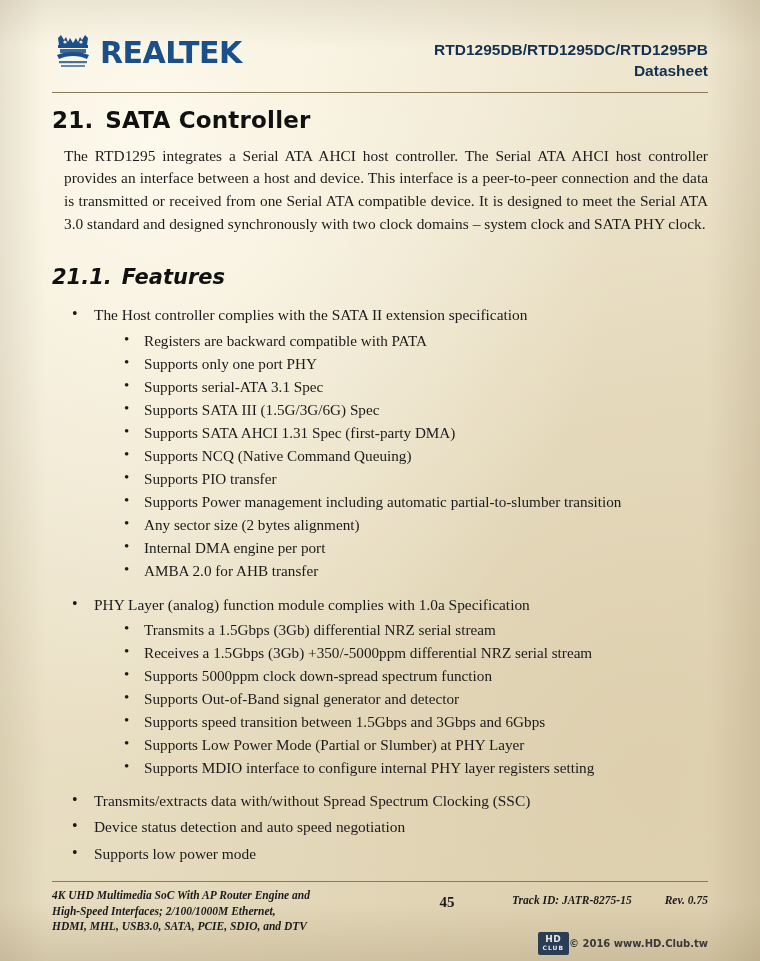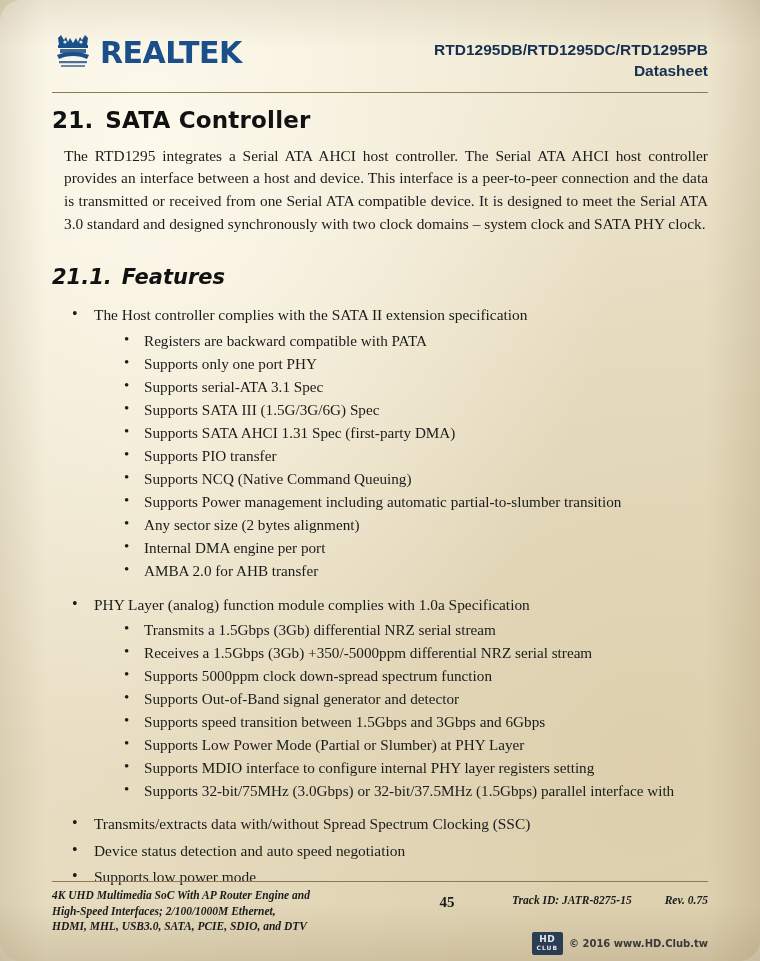--- a/index.html
+++ b/index.html
@@ -15,21 +15,20 @@
     overflow: hidden;
     position: relative;
   }
   .page {
     position: absolute;
     inset: 0;
     background:
       radial-gradient(ellipse at 20% 15%, rgba(255,252,240,0.85) 0%, rgba(255,252,240,0) 55%),
       radial-gradient(ellipse at 85% 80%, rgba(214,198,160,0.55) 0%, rgba(214,198,160,0) 60%),
       linear-gradient(160deg, #f3ecd8 0%, #eae0c6 45%, #e3d8ba 100%);
-    border-radius: 21px;
   }
   .page::after {
     content: "";
     position: absolute;
     inset: 0;
     pointer-events: none;
     background:
       linear-gradient(to right, rgba(120,100,60,0.13) 0%, rgba(120,100,60,0) 6%),
       linear-gradient(to left, rgba(120,100,60,0.16) 0%, rgba(120,100,60,0) 7%),
       linear-gradient(to bottom, rgba(120,100,60,0.12) 0%, rgba(120,100,60,0) 5%),
@@ -187,21 +186,20 @@
     text-align: right;
     white-space: nowrap;
   }
   .footer-right .rev { margin-left: 33px; }
   .watermark {
     position: absolute;
     right: 0;
     bottom: -20px;
     display: flex;
     align-items: center;
-    gap: 6px;
   }
   .wm-badge {
     background: #2b3c55;
     color: #e8e8e8;
     font-family: "DejaVu Sans", sans-serif;
     font-size: 9px;
     font-weight: bold;
     line-height: 1;
     padding: 3px 5px 4px 5px;
     border-radius: 2px;
@@ -260,40 +258,39 @@
     <ul class="lvl1">
 
       <li class="bullet1 group">
         <span>The Host controller complies with the SATA II extension specification</span>
         <ul class="lvl2">
           <li>Registers are backward compatible with PATA</li>
           <li>Supports only one port PHY</li>
           <li>Supports serial-ATA 3.1 Spec</li>
           <li>Supports SATA III    (1.5G/3G/6G) Spec</li>
           <li>Supports SATA AHCI 1.31 Spec (first-party DMA)</li>
+          <li>Supports NCQ (Native Command Queuing)</li>
           <li>Supports PIO transfer</li>
-          <li>Supports NCQ (Native Command Queuing)</li>
           <li>Supports Power management including automatic partial-to-slumber transition</li>
           <li>Any sector size (2 bytes alignment)</li>
           <li>Internal DMA engine per port</li>
           <li>AMBA 2.0 for AHB transfer</li>
         </ul>
       </li>
 
       <li class="bullet1 group">
         <span>PHY Layer (analog) function module complies with 1.0a Specification</span>
         <ul class="lvl2">
           <li>Transmits a 1.5Gbps (3Gb) differential NRZ serial stream</li>
           <li>Receives a 1.5Gbps (3Gb) +350/-5000ppm differential NRZ serial stream</li>
           <li>Supports 5000ppm clock down-spread spectrum function</li>
           <li>Supports Out-of-Band signal generator and detector</li>
           <li>Supports speed transition between 1.5Gbps and 3Gbps and 6Gbps</li>
           <li>Supports Low Power Mode (Partial or Slumber) at PHY Layer</li>
           <li>Supports MDIO interface to configure internal PHY layer registers setting</li>
-          <li>Supports 32-bit/75MHz (3.0Gbps) or 32-bit/37.5MHz (1.5Gbps) parallel interface with</li>
         </ul>
       </li>
     </ul>
 
     <ul class="lvl1 spaced">
       <li class="bullet1">Transmits/extracts data with/without Spread Spectrum Clocking (SSC)</li>
       <li class="bullet1">Device status detection and auto speed negotiation</li>
       <li class="bullet1">Supports low power mode</li>
     </ul>
 

